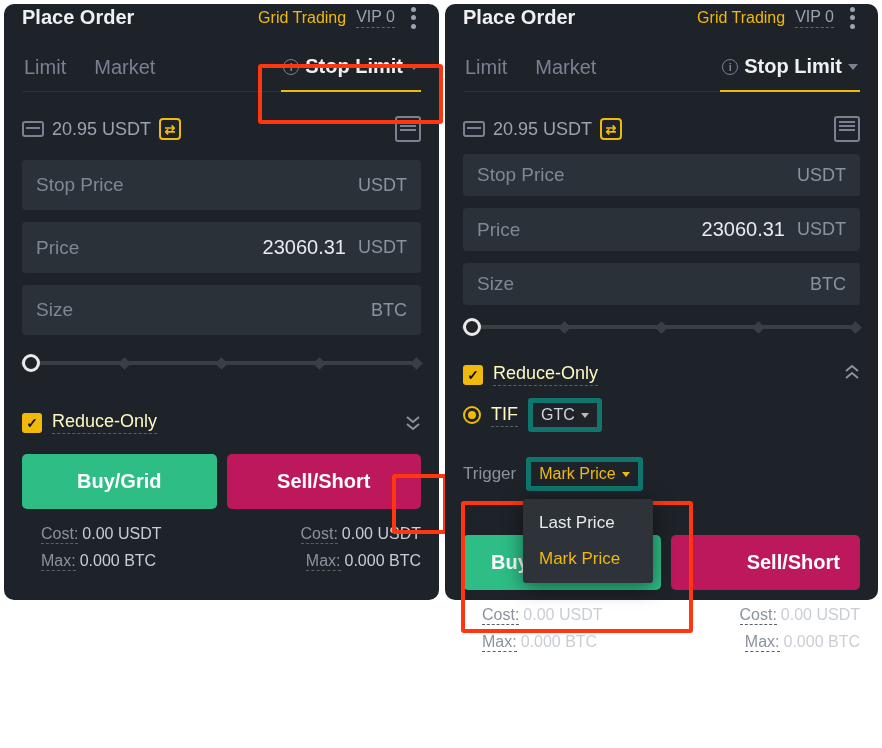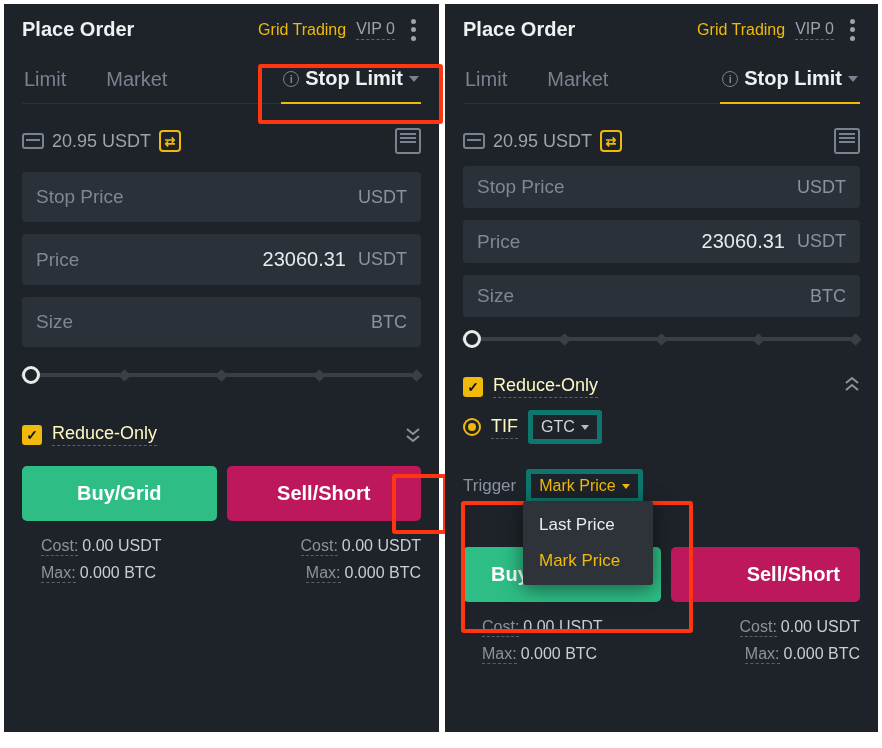--- a/index.html
+++ b/index.html
@@ -9,23 +9,23 @@
     width: 882px;
     height: 748px;
     display: flex;
     gap: 6px;
     padding: 4px;
   }
   .panel {
     background: #1e2329;
     color: #b7bdc6;
     width: 436px;
-    height: 728px;
-    padding: 14px 18px;
-    border-radius: 0;
+    height: 596px;
+    padding: 2px 18px;
+    border-radius: 10px;
     position: relative;
   }
   .panel.right { width: 434px; }
   .header {
     display: flex;
     align-items: center;
     justify-content: space-between;
     margin-bottom: 26px;
   }
   .title {
@@ -47,21 +47,21 @@
     color: #9ca3af;
     font-size: 16px;
     border-bottom: 1px dashed #666;
     padding-bottom: 1px;
   }
   .more-icon { width: 16px; height: 22px; display:flex; flex-direction:column; justify-content:space-between; align-items:center; }
   .more-icon span { width:5px; height:5px; border-radius:50%; background:#9ca3af; display:block; }
   .tabs {
     display: flex;
     align-items: center;
-    gap: 36px;
+    gap: 24px;
     border-bottom: 1px solid #2c3138;
     margin-bottom: 24px;
     position: relative;
   }
   .tab {
     font-size: 20px;
     color: #7a8190;
     padding: 0 2px 12px 2px;
     cursor: pointer;
   }
@@ -388,21 +388,21 @@
           <span>GTC</span>
           <span class="mini-chev"></span>
         </span>
       </div>
       <div class="trigger-row">
         <span style="color:#8b929e; font-size:17px;">Trigger</span>
         <span class="trigger-select">
           <span class="sel-val">Mark Price</span>
           <span class="mini-chev y"></span>
         </span>
-        <div class="dropdown-menu" style="left:60px; top:32px;">
+        <div class="dropdown-menu" style="left:60px; top:42px;">
           <div class="dropdown-item normal">Last Price</div>
           <div class="dropdown-item selected">Mark Price</div>
         </div>
       </div>
     </div>
     <span class="collapse-icon">
       <svg width="16" height="18" viewBox="0 0 16 18">
           <path d="M2 8 L8 3 L14 8" stroke="#8b929e" stroke-width="2" fill="none"></path>
           <path d="M2 15 L8 10 L14 15" stroke="#8b929e" stroke-width="2" fill="none"></path>
         </svg>

